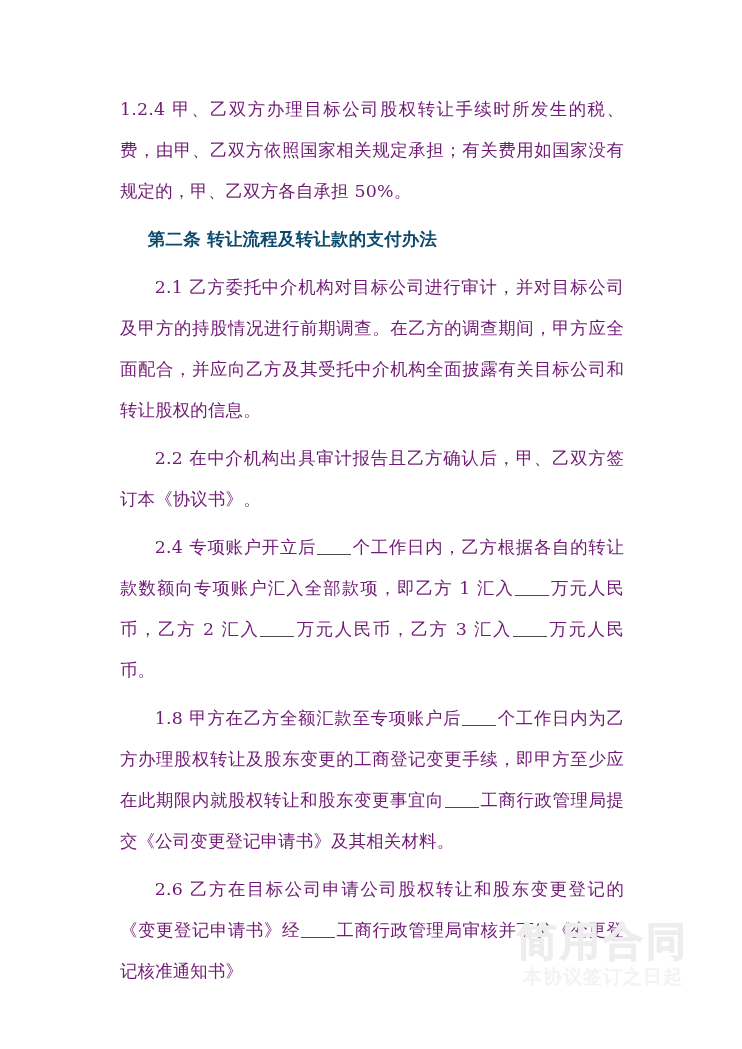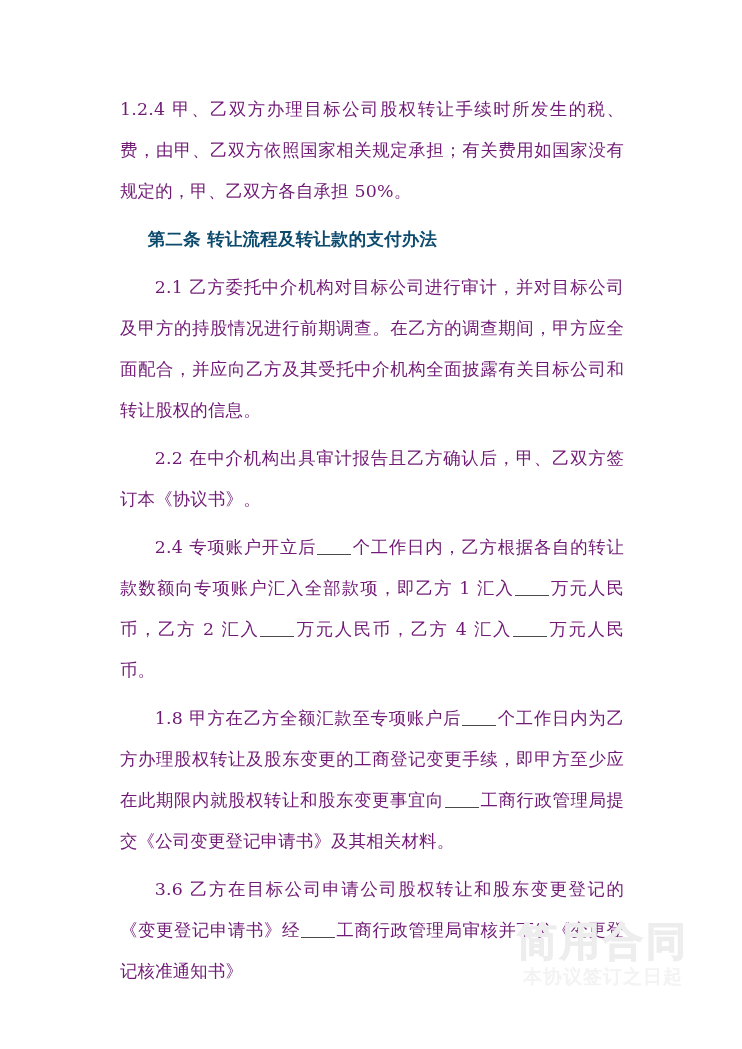--- a/index.html
+++ b/index.html
@@ -93,23 +93,23 @@
 </head>
 <body>
 
 <div class="page">
 
   <div class="doc-body">
       <p class="para"><span>1.2.4 甲、乙双方办理目标公司股权转让手续时所发生的税、费，由甲、乙双方依照国家相关规定承担；有关费用如国家没有规定的，甲、乙双方各自承担 50%。</span></p>
       <p class="heading"><span>第二条 转让流程及转让款的支付办法</span></p>
       <p class="para indent"><span>2.1 乙方委托中介机构对目标公司进行审计，并对目标公司及甲方的持股情况进行前期调查。在乙方的调查期间，甲方应全面配合，并应向乙方及其受托中介机构全面披露有关目标公司和转让股权的信息。</span></p>
       <p class="para indent"><span>2.2 在中介机构出具审计报告且乙方确认后，甲、乙双方签订本《协议书》。</span></p>
-      <p class="para indent"><span>2.4 专项账户开立后</span><span class="blank"></span><span>个工作日内，乙方根据各自的转让款数额向专项账户汇入全部款项，即乙方 1 汇入</span><span class="blank"></span><span>万元人民币，乙方 2 汇入</span><span class="blank"></span><span>万元人民币，乙方 4 汇入</span><span class="blank"></span><span>万元人民币。</span></p>
+      <p class="para indent"><span>2.4 专项账户开立后</span><span class="blank"></span><span>个工作日内，乙方根据各自的转让款数额向专项账户汇入全部款项，即乙方 1 汇入</span><span class="blank"></span><span>万元人民币，乙方 2 汇入</span><span class="blank"></span><span>万元人民币，乙方 3 汇入</span><span class="blank"></span><span>万元人民币。</span></p>
       <p class="para indent"><span>1.8 甲方在乙方全额汇款至专项账户后</span><span class="blank"></span><span>个工作日内为乙方办理股权转让及股东变更的工商登记变更手续，即甲方至少应在此期限内就股权转让和股东变更事宜向</span><span class="blank"></span><span>工商行政管理局提交《公司变更登记申请书》及其相关材料。</span></p>
-      <p class="para indent"><span>3.6 乙方在目标公司申请公司股权转让和股东变更登记的《变更登记申请书》经</span><span class="blank"></span><span>工商行政管理局审核并下发《变更登记核准通知书》</span></p>
+      <p class="para indent"><span>2.6 乙方在目标公司申请公司股权转让和股东变更登记的《变更登记申请书》经</span><span class="blank"></span><span>工商行政管理局审核并下发《变更登记核准通知书》</span></p>
     </div>
 
   <div class="watermark">
     <div class="watermark-title">简用合同</div>
     <div class="watermark-sub">本协议签订之日起</div>
   </div>
 
 </div>
 
 </body></html>

